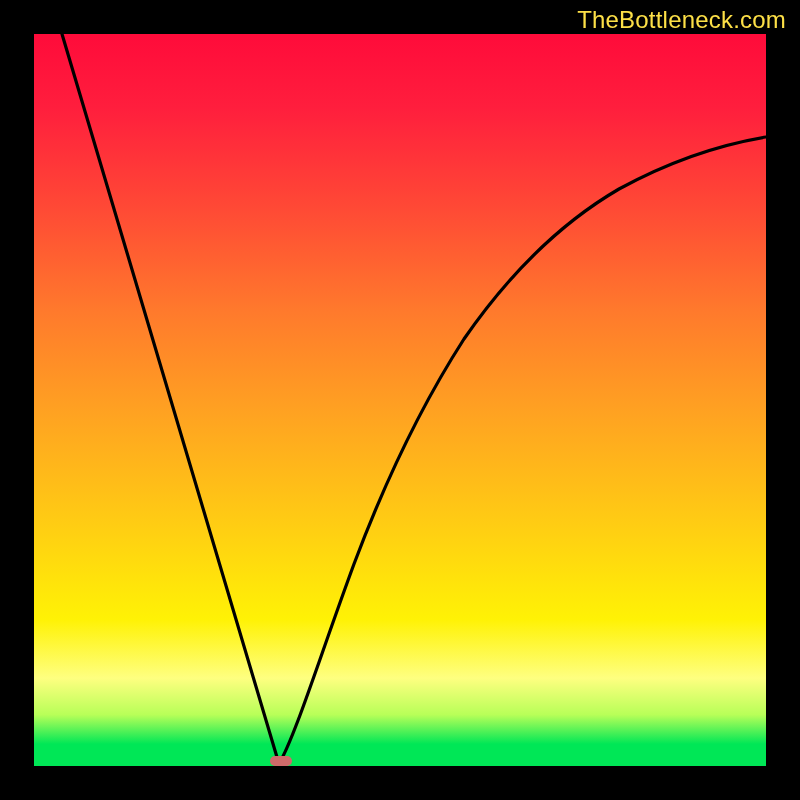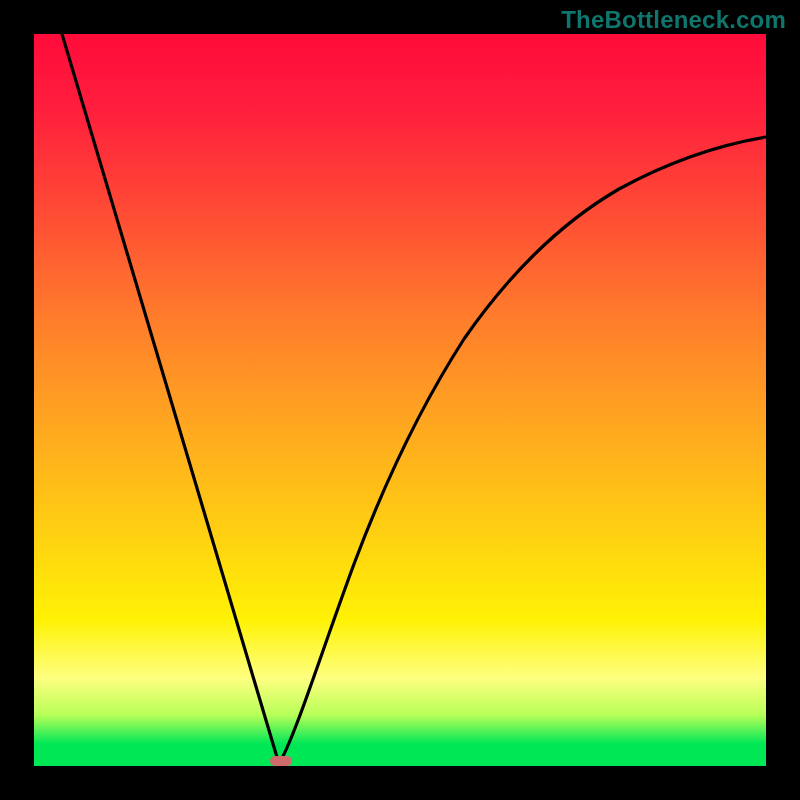--- a/index.html
+++ b/index.html
@@ -14,23 +14,23 @@
   .frame {
     position: relative;
     width: 800px;
     height: 800px;
     background: #000;
   }
   .watermark {
     position: absolute;
     top: 6px;
     right: 14px;
-    color: #0f766e;
+    color: #fde047;
     font-size: 24px;
-    font-weight: 700;
+    font-weight: 400;
     letter-spacing: 0.2px;
     z-index: 10;
     user-select: none;
   }
   .plot-area {
     position: absolute;
     left: 34px;
     top: 34px;
     width: 732px;
     height: 732px;

